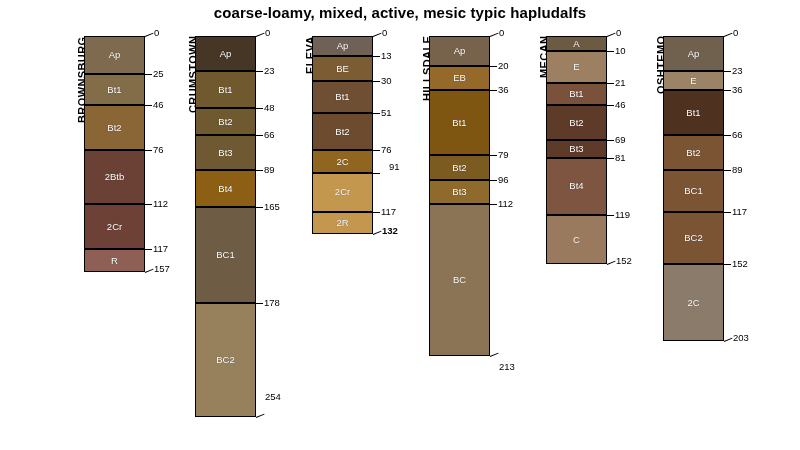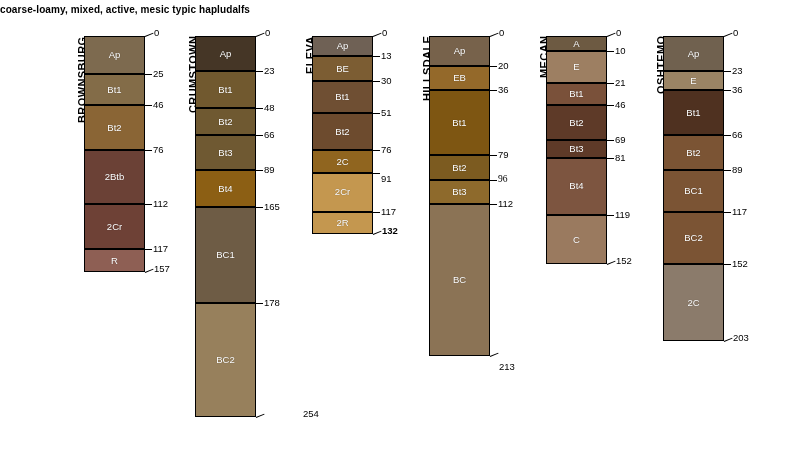--- a/index.html
+++ b/index.html
@@ -13,22 +13,22 @@
     height: 450px;
     background: #ffffff;
     font-family: "Liberation Sans", sans-serif;
     overflow: hidden;
   }
   #chart-title {
     position: absolute;
     top: 4px;
     left: 0;
     width: 800px;
-    text-align: left;
-    font-size: 10px;
+    text-align: center;
+    font-size: 15px;
     font-weight: bold;
     color: #000000;
     letter-spacing: 0.1px;
   }
   .profile {
     position: absolute;
     top: 36px;
   }
   .profile-name {
     position: absolute;
@@ -171,21 +171,21 @@
           <div class="depth-value" style="top: 67px;">48</div>
           <div class="depth-tick" style="top: 99px;"></div>
           <div class="depth-value" style="top: 94px;">66</div>
           <div class="depth-tick" style="top: 133.5px;"></div>
           <div class="depth-value" style="top: 128.5px;">89</div>
           <div class="depth-tick" style="top: 171px;"></div>
           <div class="depth-value" style="top: 166px;">165</div>
           <div class="depth-tick" style="top: 267px;"></div>
           <div class="depth-value" style="top: 262px;">178</div>
           <div class="depth-tick slanted" style="top: 381px;"></div>
-          <div class="depth-value" style="top: 373px; left: 9px; margin-left: 38px;">254</div>
+          <div class="depth-value" style="top: 356px; left: 9px;">254</div>
         </div>
       </div>
       <div class="profile" style="left: 312px;">
         <div class="profile-name" style="left: -8px; top: 38px;">ELEVA</div>
         <div class="horizons">
           <div class="horizon" style="top: 0px; height: 19.5px; background: rgb(111, 97, 85);">
             <span class="horizon-label">Ap</span>
           </div>
           <div class="horizon" style="top: 19.5px; height: 25.5px; background: rgb(124, 93, 51);">
             <span class="horizon-label">BE</span>
@@ -211,21 +211,21 @@
           <div class="depth-value" style="top: -8px; left: 9px;">0</div>
           <div class="depth-tick" style="top: 19.5px;"></div>
           <div class="depth-value" style="top: 14.5px;">13</div>
           <div class="depth-tick" style="top: 45px;"></div>
           <div class="depth-value" style="top: 40px;">30</div>
           <div class="depth-tick" style="top: 76.5px;"></div>
           <div class="depth-value" style="top: 71.5px;">51</div>
           <div class="depth-tick" style="top: 114px;"></div>
           <div class="depth-value" style="top: 109px;">76</div>
           <div class="depth-tick" style="top: 136.5px;"></div>
-          <div class="depth-value" style="top: 138px;">91</div>
+          <div class="depth-value" style="top: 126px; margin-left: 8px;">91</div>
           <div class="depth-tick" style="top: 175.5px;"></div>
           <div class="depth-value" style="top: 170.5px;">117</div>
           <div class="depth-tick slanted" style="top: 198px;"></div>
           <div class="depth-value" style="top: 190px; left: 9px; font-weight: bold;">132</div>
         </div>
       </div>
       <div class="profile" style="left: 429px;">
         <div class="profile-name" style="left: -8px; top: 65px;">HILLSDALE</div>
         <div class="horizons">
           <div class="horizon" style="top: 0px; height: 30px; background: rgb(119, 98, 75);">
@@ -250,21 +250,21 @@
         <div class="depth-axis">
           <div class="depth-tick slanted" style="top: 0px;"></div>
           <div class="depth-value" style="top: -8px; left: 9px;">0</div>
           <div class="depth-tick" style="top: 30px;"></div>
           <div class="depth-value" style="top: 25px;">20</div>
           <div class="depth-tick" style="top: 54px;"></div>
           <div class="depth-value" style="top: 49px;">36</div>
           <div class="depth-tick" style="top: 118.5px;"></div>
           <div class="depth-value" style="top: 113.5px;">79</div>
           <div class="depth-tick" style="top: 144px;"></div>
-          <div class="depth-value" style="top: 139px; font-family: Liberation Serif, serif;">96</div>
+          <div class="depth-value" style="top: 139px;">96</div>
           <div class="depth-tick" style="top: 168px;"></div>
           <div class="depth-value" style="top: 163px;">112</div>
           <div class="depth-tick slanted" style="top: 319.5px;"></div>
           <div class="depth-value" style="top: 311.5px; left: 9px; margin-top: 14px;">213</div>
         </div>
       </div>
       <div class="profile" style="left: 546px;">
         <div class="profile-name" style="left: -8px; top: 42px;">MECAN</div>
         <div class="horizons">
           <div class="horizon" style="top: 0px; height: 15px; background: rgb(109, 90, 66);">

